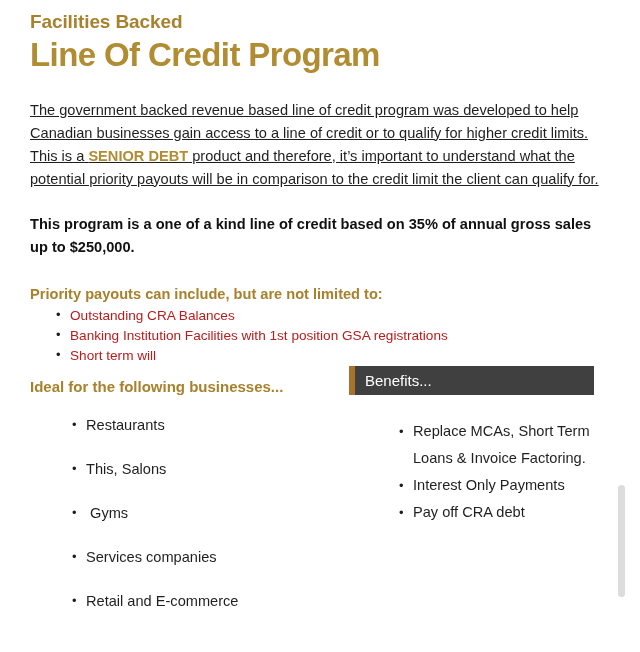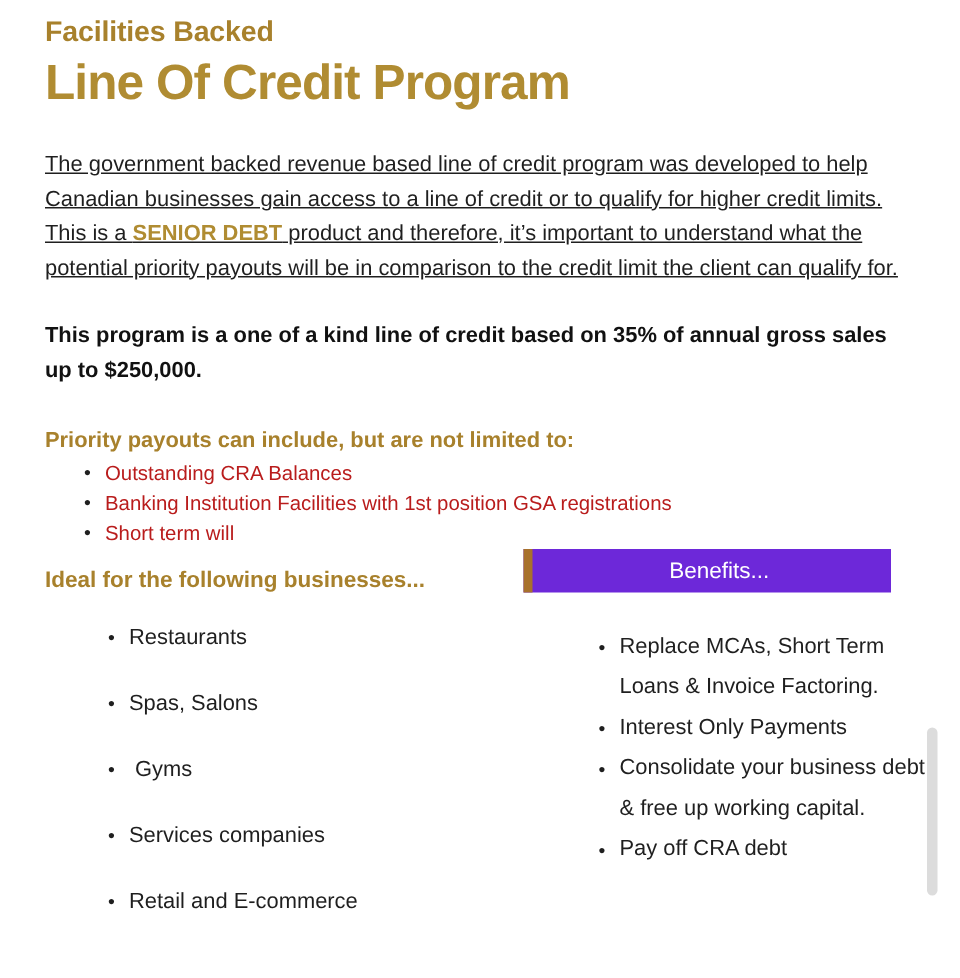--- a/index.html
+++ b/index.html
@@ -111,26 +111,25 @@
     font-weight: bold;
     color: #a8812c;
     line-height: 20px;
   }
   .benefits-bar {
     position: absolute;
     left: 319px;
     top: 0px;
     width: 245px;
     height: 29px;
-    background: #6d28d9;
+    background: #404040;
     border-left: 6px solid #a8712c;
     box-sizing: border-box;
     display: flex;
     align-items: center;
-    justify-content: center;
   }
   .benefits-bar .benefits-label {
     color: #ffffff;
     font-size: 15px;
     font-weight: normal;
     padding-left: 10px;
     line-height: 1;
   }
 
   .columns-body {
@@ -234,30 +233,29 @@
   <div class="columns-head">
     <h3 class="ideal-heading">Ideal for the following businesses...</h3>
     <div class="benefits-bar">
       <span class="benefits-label">Benefits...</span>
     </div>
   </div>
 
   <div class="columns-body">
     <ul class="businesses">
       <li>Restaurants</li>
-      <li>Spas, Salons</li>
+      <li>This, Salons</li>
       <li> Gyms</li>
       <li>Services companies</li>
       <li>Retail and E-commerce</li>
     </ul>
 
     <ul class="benefits">
       <li>Replace MCAs, Short Term Loans &amp; Invoice Factoring.</li>
       <li>Interest Only Payments</li>
-      <li>Consolidate your business debt &amp; free up working capital.</li>
       <li>Pay off CRA debt</li>
     </ul>
   </div>
 
   <div class="scrollbar-track"></div>
   <div class="scrollbar-thumb"></div>
 
 </div>
 
 </body></html>

